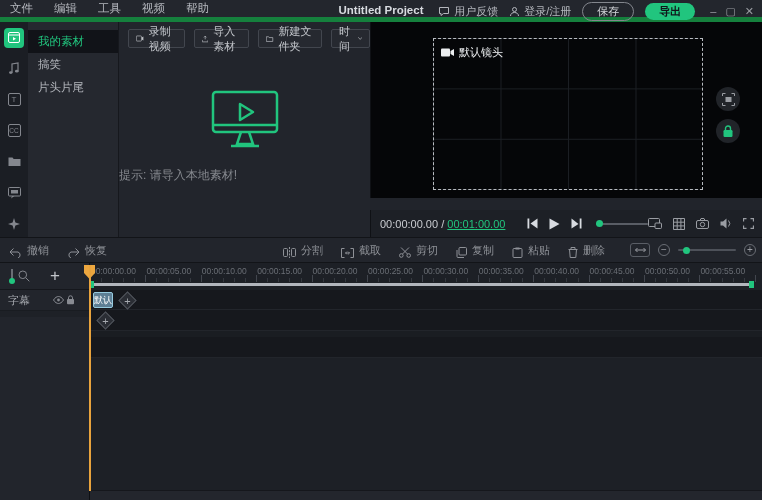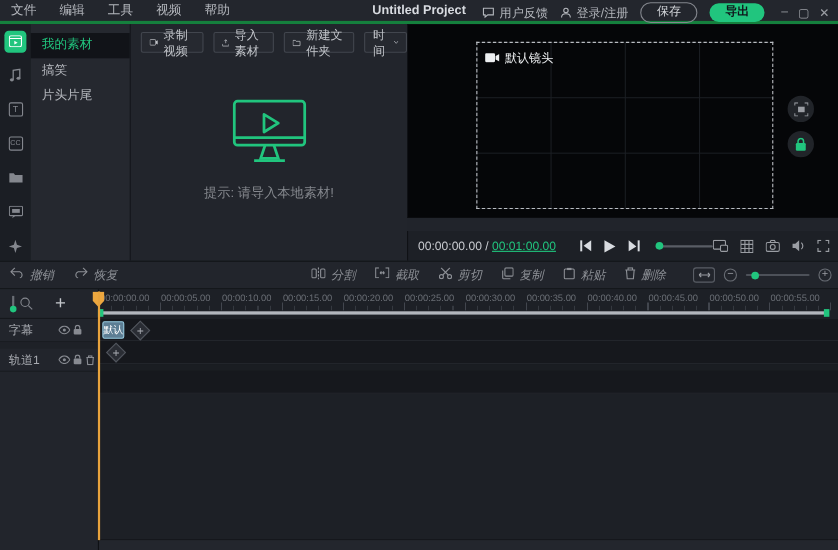--- a/index.html
+++ b/index.html
@@ -6,21 +6,21 @@
   html,body { background:#000; }
   .app {
     position: relative; width: 762px; height: 500px; overflow: hidden;
     background: #21242b; color: #c9ccd1;
     font-family: "Liberation Sans", sans-serif; font-size: 12px;
   }
   svg { display:block; }
 
   
   .titlebar { position:absolute; left:0; top:0; width:762px; height:22px;
-    background:#23262d; border-bottom:3px solid #15803d; display:flex; align-items:center; }
+    background:#23262d; border-bottom:5px solid #15803d; display:flex; align-items:center; }
   .menus { display:flex; gap:21px; padding-left:10px; font-size:11.5px; color:#b4b7bd; }
   .menus span { cursor:default; }
   .tb-title { position:absolute; left:50%; transform:translateX(-50%); top:4px;
     font-size:11.5px; font-weight:bold; color:#d8dbe0; }
   .tb-right { position:absolute; right:4px; top:0; height:22px; display:flex; align-items:center; gap:11px; }
   .tb-link { display:flex; align-items:center; gap:4px; font-size:11px; color:#b4b7bd; }
   .pill { border-radius:10px; font-size:11px; padding:2px 14px; line-height:13px; }
   .pill-save { border:1px solid #83868d; color:#d4d7db; }
   .pill-export { background:#21c57e; color:#10141a; font-weight:bold; }
   .winbtns { display:flex; gap:9px; color:#9a9da3; font-size:11px; padding:0 4px; align-items:center; }
@@ -37,21 +37,21 @@
   .sidebar { position:absolute; left:28px; top:22px; width:90px; height:215px; background:#25282f; padding-top:8px; }
   .side-item { height:23px; line-height:23px; padding-left:10px; font-size:11.5px; color:#b4b7bd; }
   .side-item.active { background:#111318; color:#21c57e; }
 
   
   .media-panel { position:absolute; left:118px; top:22px; width:252px; height:215px;
     background:#22252c; border-left:1px solid #16181d; }
   .media-toolbar { display:flex; gap:9px; padding:7px 0 0 9px; align-items:center; }
   .mbtn { height:19px; border:1px solid #42464e; border-radius:2px; background:#262930;
     display:flex; align-items:center; gap:5px; padding:0 7px; font-size:11px; color:#c3c6cb; }
-  .empty-state { position:absolute; left:0; right:0; top:68px; text-align:center; }
+  .empty-state { position:absolute; left:0; right:0; top:68px; text-align:left; }
   .empty-state .hint { margin-top:15px; font-size:12px; color:#85888e; }
   .monitor-wrap { display:flex; justify-content:center; }
 
   
   .preview { position:absolute; left:370px; top:22px; width:392px; height:176px;
     background:#050608; border-left:1px solid #0f1115; }
   .canvas { position:absolute; left:62px; top:16px; width:270px; height:152px;
     border:1px dashed #b9bcc1;
     background-image:
       linear-gradient(to right, #1b1e23 1px, transparent 1px),
@@ -69,21 +69,21 @@
   .timecode { padding-left:9px; font-size:11px; color:#caccd1; white-space:nowrap; }
   .time-total { color:#21c57e; text-decoration:underline; }
   .play-group { display:flex; align-items:center; gap:11px; margin-left:22px; }
   .seek { position:relative; width:95px; height:2px; background:#595d65; margin-left:14px; border-radius:1px; }
   .seek-dot { position:absolute; left:0; top:-2.5px; width:7px; height:7px; border-radius:50%; background:#21c57e; }
   .transport-icons { display:flex; align-items:center; gap:11px; margin-left:auto; padding-right:8px; }
 
   
   .tl-toolbar { position:absolute; left:0; top:237px; width:762px; height:26px; background:#22252c;
     border-top:1px solid #121418; border-bottom:1px solid #121418; font-size:11px; color:#8e9197; }
-  .tool { display:flex; align-items:flex-start; gap:5px;font-style:italic; }
+  .tool { display:flex; align-items:flex-end; gap:5px; }
   .tools-left { position:absolute; left:9px; top:0; height:24px; display:flex; gap:18px; align-items:center; }
   .tools-center { position:absolute; left:283px; top:0; height:24px; display:flex; gap:18px; align-items:center; }
   .tools-right { position:absolute; right:6px; top:0; height:24px; display:flex; gap:8px; align-items:center; }
   .fit-btn { width:20px; height:14px; border:1px solid #5a5e66; border-radius:3px;
     display:flex; align-items:center; justify-content:center; }
   .zcircle { width:12px; height:12px; border:1px solid #696d74; border-radius:50%;
     color:#9a9da3; font-size:10px; line-height:10px; text-align:center; }
   .zslider { position:relative; width:58px; height:2px; background:#4d5159; border-radius:1px; }
   .zslider .seek-dot { left:5px; }
 
@@ -418,34 +418,20 @@
         <svg class="row-ico ico-eye" width="11" height="8" viewBox="0 0 11 8">
             <path d="M0.5 4C2 1.5 4 0.5 5.5 0.5S9 1.5 10.5 4C9 6.5 7 7.5 5.5 7.5S2 6.5 0.5 4z" fill="none" stroke="#888b92"></path>
             <circle cx="5.5" cy="4" r="1.4" fill="#888b92"></circle>
           </svg>
         <svg class="row-ico ico-lock" width="9" height="10" viewBox="0 0 9 10">
             <path d="M2.5 4V2.8a2 2 0 0 1 4 0V4" fill="none" stroke="#888b92"></path>
             <rect x="1" y="4" width="7" height="5.2" rx="1" fill="#888b92"></rect>
           </svg>
       </div>
       <div class="track-h hgap"></div>
-      <div class="track-h h3">
-        <span>轨道1</span>
-        <svg class="row-ico ico-eye" width="11" height="8" viewBox="0 0 11 8">
-            <path d="M0.5 4C2 1.5 4 0.5 5.5 0.5S9 1.5 10.5 4C9 6.5 7 7.5 5.5 7.5S2 6.5 0.5 4z" fill="none" stroke="#888b92"></path>
-            <circle cx="5.5" cy="4" r="1.4" fill="#888b92"></circle>
-          </svg>
-        <svg class="row-ico ico-lock" width="9" height="10" viewBox="0 0 9 10">
-            <path d="M2.5 4V2.8a2 2 0 0 1 4 0V4" fill="none" stroke="#888b92"></path>
-            <rect x="1" y="4" width="7" height="5.2" rx="1" fill="#888b92"></rect>
-          </svg>
-        <svg class="row-ico ico-trash" width="8" height="9" viewBox="0 0 8 9">
-            <path d="M0.5 2h7M2.5 2v-1.5h3V2M1.2 2l0.5 6.5h4.6L6.8 2" fill="none" stroke="#888b92"></path>
-          </svg>
-      </div>
     </div>
 
     <div class="track-area">
       <div class="ruler">
         <div id="ruler-labels">
             <span class="ruler-label" style="left: 1px;">00:00:00.00</span>
             <span class="ruler-label" style="left: 56.4px;">00:00:05.00</span>
             <span class="ruler-label" style="left: 111.8px;">00:00:10.00</span>
             <span class="ruler-label" style="left: 167.2px;">00:00:15.00</span>
             <span class="ruler-label" style="left: 222.6px;">00:00:20.00</span>

